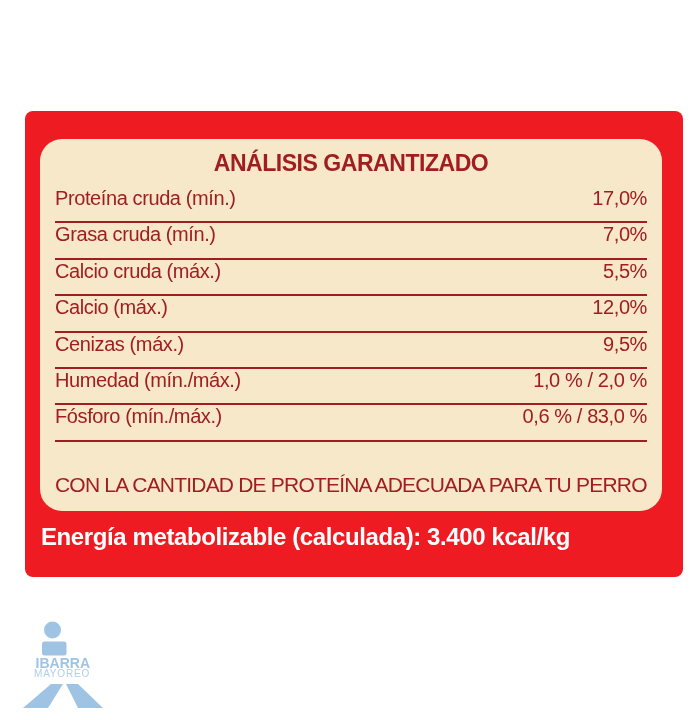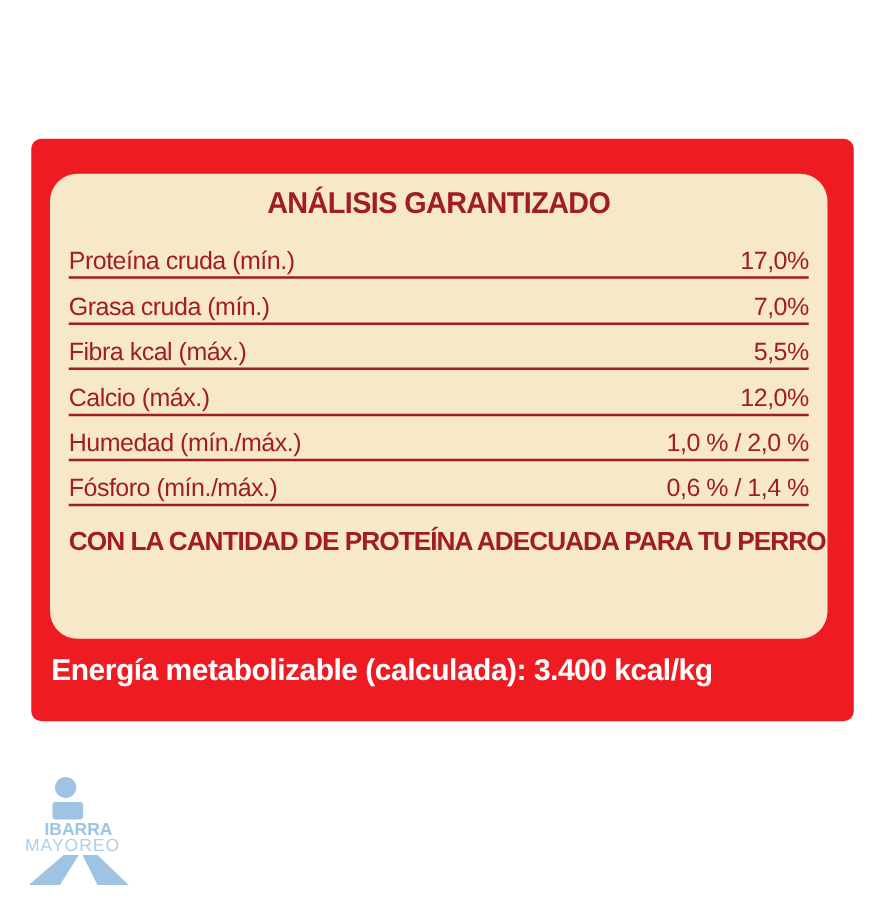--- a/index.html
+++ b/index.html
@@ -25,79 +25,83 @@
     background:var(--cream);border-radius:22px;overflow:hidden;
   }
   .panel-title{
     height:48px;display:flex;align-items:center;justify-content:center;
     color:var(--dark-red);font-weight:bold;font-size:24px;letter-spacing:-0.5px;
     transform:scaleX(0.96);
   }
   .rows{margin:0 15px;}
   .row{
     height:36.4px;border-bottom:2px solid var(--dark-red);
-    display:flex;align-items:flex-end;justify-content:space-between;
+    display:flex;align-items:flex-start;justify-content:space-between;
     color:var(--dark-red);font-size:20px;letter-spacing:-0.4px;
   }
   .row .label{white-space:nowrap;}
   .row .value{white-space:nowrap;}
   .footnote{
-    height:54px;display:flex;align-items:center;margin:2px 15px;
-    color:var(--dark-red);font-weight:bold;font-size:21px;letter-spacing:-0.8px;
+    height:54px;display:flex;align-items:center;margin:16px 15px;
+    color:var(--dark-red);font-weight:normal;font-size:21px;letter-spacing:-0.8px;
     white-space:nowrap;
   }
   .energy-line{
     position:absolute;left:16px;top:412px;
     color:var(--white-text);font-weight:bold;font-size:24px;letter-spacing:-0.4px;
     white-space:nowrap;
   }
   .watermark{
     position:absolute;left:20px;top:608px;width:95px;height:105px;
   }
   .watermark svg{display:block;width:95px;height:105px;}
   .wm-name{
     position:absolute;left:0;top:47px;width:70px;text-align:right;
     color:var(--wm-blue);font-weight:bold;font-size:14px;letter-spacing:0px;
   }
   .wm-subname{
-    position:absolute;left:0;top:60px;width:70px;text-align:center;
-    color:var(--wm-blue-light);font-weight:normal;font-size:14px;letter-spacing:0.8px;
+    position:absolute;left:0;top:60px;width:70px;text-align:right;
+    color:var(--wm-blue-light);font-weight:normal;font-size:10px;letter-spacing:0.8px;
   }
 </style>
 </head>
 <body>
 
 <div class="red-card">
   <div class="cream-panel">
     <div class="panel-title">ANÁLISIS GARANTIZADO</div>
 
     <div class="rows">
       <div class="row">
         <span class="label">Proteína cruda (mín.)</span>
         <span class="value">17,0%</span>
       </div>
       <div class="row">
         <span class="label">Grasa cruda (mín.)</span>
         <span class="value">7,0%</span>
       </div>
       <div class="row">
-        <span class="label">Fibra kcal (máx.)</span>
+        <span class="label">Calcio cruda (máx.)</span>
         <span class="value">5,5%</span>
       </div>
       <div class="row">
         <span class="label">Calcio (máx.)</span>
         <span class="value">12,0%</span>
       </div>
       <div class="row">
+        <span class="label">Cenizas (máx.)</span>
+        <span class="value">9,5%</span>
+      </div>
+      <div class="row">
         <span class="label">Humedad (mín./máx.)</span>
         <span class="value">1,0 % / 2,0 %</span>
       </div>
       <div class="row">
         <span class="label">Fósforo (mín./máx.)</span>
-        <span class="value">0,6 % / 1,4 %</span>
+        <span class="value">0,6 % / 83,0 %</span>
       </div>
     </div>
 
     <div class="footnote">CON LA CANTIDAD DE PROTEÍNA ADECUADA PARA TU PERRO</div>
   </div>
 
   <div class="energy-line">Energía metabolizable (calculada): 3.400 kcal/kg</div>
 </div>
 
 <div class="watermark">

